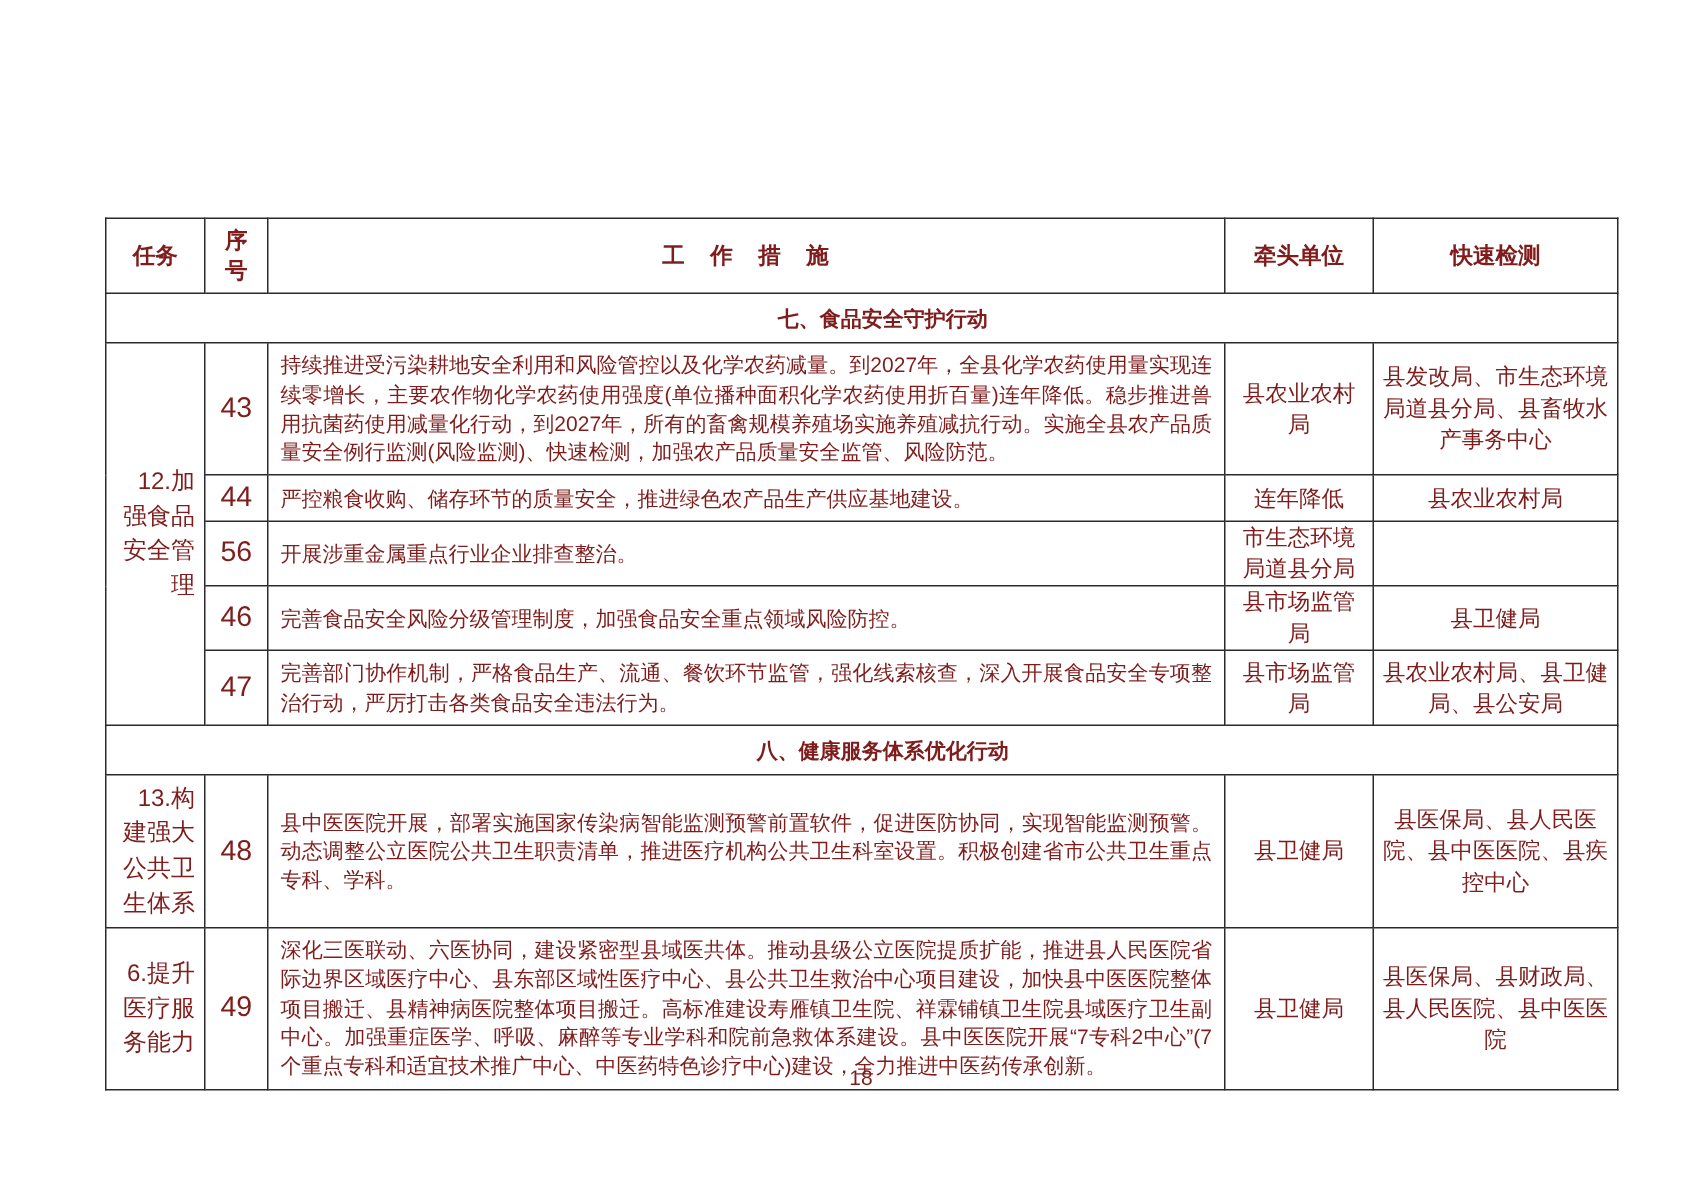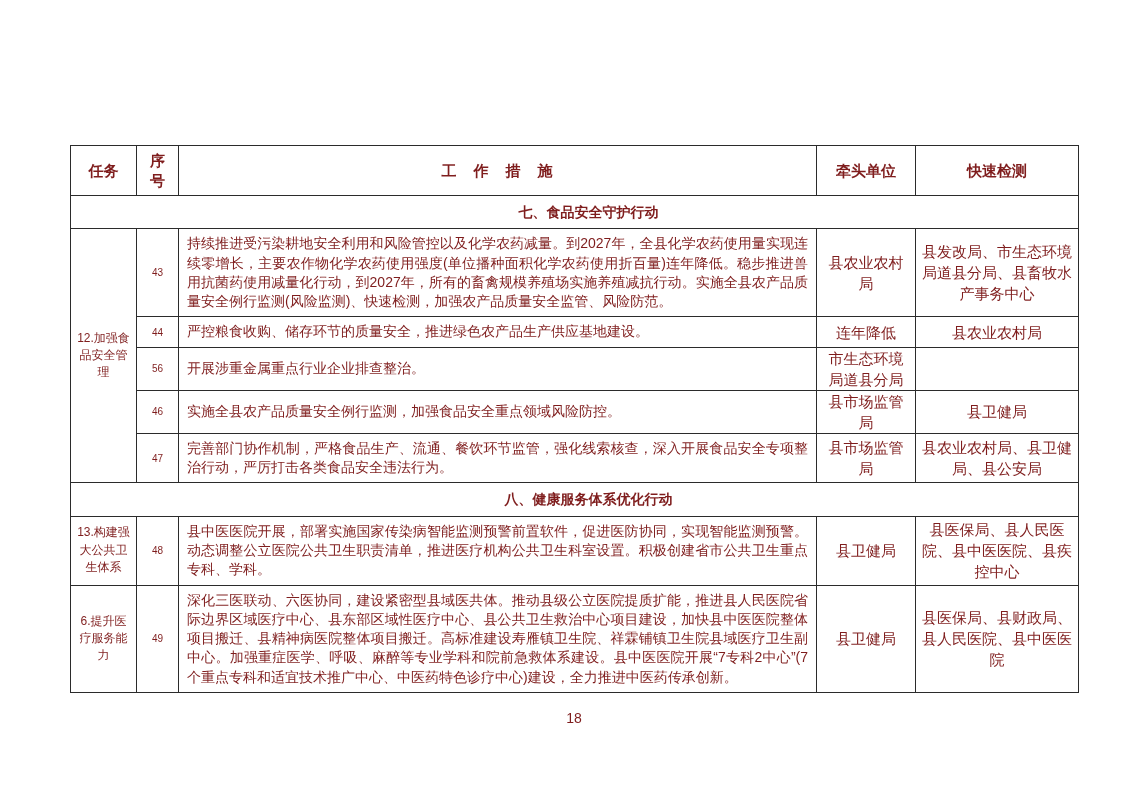--- a/index.html
+++ b/index.html
@@ -35,29 +35,29 @@
   }
   .measures-header { letter-spacing: 1px; }
   .section-title {
     font-weight: bold;
     font-size: 14px;
     text-align: center;
     padding: 7px 6px 7px 34px;
     line-height: 1.3;
   }
   .task-cell {
-    font-size: 12px;
-    text-align: center;
+    font-size: 16px;
+    text-align: right;
     padding: 4px 6px;
     line-height: 1.45;
     vertical-align: middle;
     word-break: break-all;
   }
   .index-cell {
-    font-size: 10px;
+    font-size: 19px;
     text-align: center;
     padding: 4px 1px;
   }
   .measure-cell {
     font-size: 14px;
     text-align: justify;
     padding: 5px 8px;
     line-height: 1.38;
     word-break: break-all;
     margin-top: 16px;
@@ -119,21 +119,21 @@
           <td class="unit-cell">县农业农村局</td>
         </tr>
         <tr>
           <td class="index-cell">56</td>
           <td class="measure-cell">开展涉重金属重点行业企业排查整治。</td>
           <td class="unit-cell">市生态环境局道县分局</td>
           <td class="unit-cell"></td>
         </tr>
         <tr>
           <td class="index-cell">46</td>
-          <td class="measure-cell">实施全县农产品质量安全例行监测，加强食品安全重点领域风险防控。</td>
+          <td class="measure-cell">完善食品安全风险分级管理制度，加强食品安全重点领域风险防控。</td>
           <td class="unit-cell">县市场监管局</td>
           <td class="unit-cell">县卫健局</td>
         </tr>
         <tr>
           <td class="index-cell">47</td>
           <td class="measure-cell">完善部门协作机制，严格食品生产、流通、餐饮环节监管，强化线索核查，深入开展食品安全专项整治行动，严厉打击各类食品安全违法行为。</td>
           <td class="unit-cell">县市场监管局</td>
           <td class="unit-cell">县农业农村局、县卫健局、县公安局</td>
         </tr>
         <tr>

